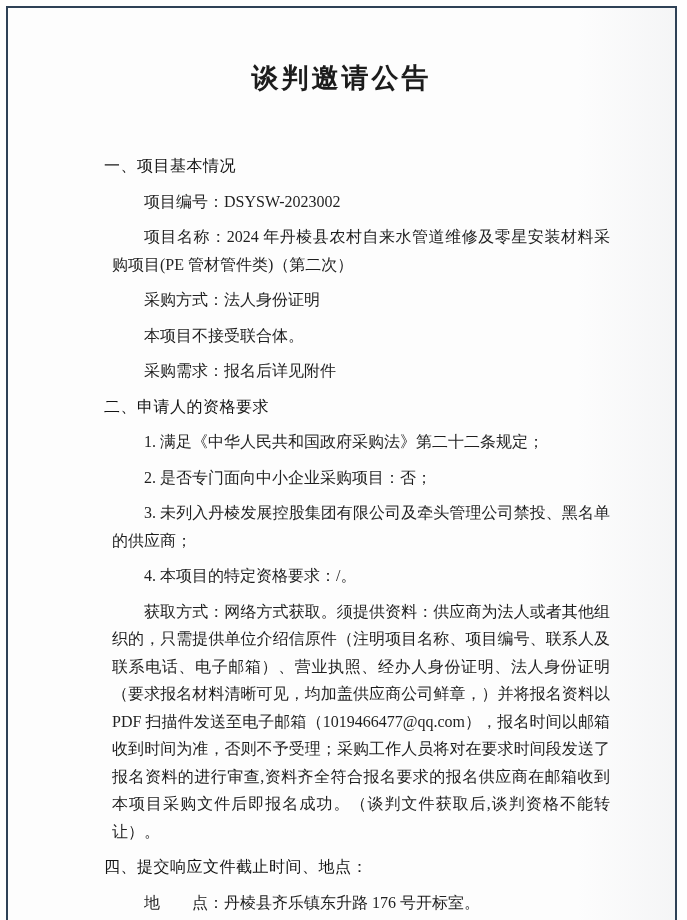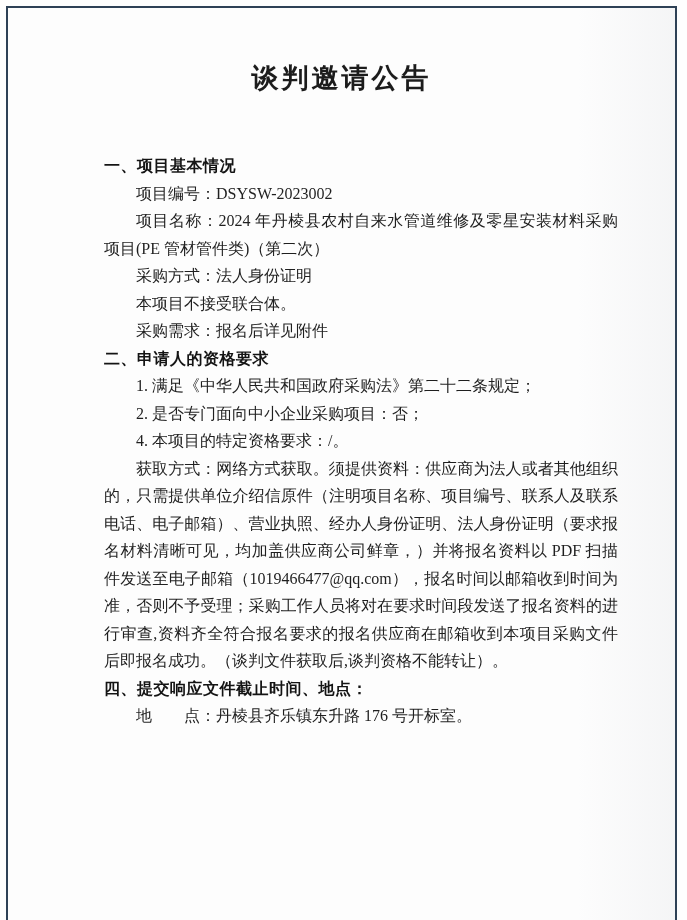--- a/index.html
+++ b/index.html
@@ -49,26 +49,26 @@
     top: 152px;
     width: 514px;
     font-size: 16px;
     line-height: 27.5px;
     color: #1f1f1f;
     text-align: justify;
   }
   .sec-heading {
     margin: 0;
     font-size: 16px;
-    font-weight: bold;
+    font-weight: normal;
     color: #141414;
     letter-spacing: 0.5px;
   }
   .para {
-    margin: 0;
+    margin: 8px;
     text-indent: 2em;
   }
 </style>
 </head>
 <body>
 
 <div class="viewport">
   <div class="page-frame">
     <h1 class="doc-title">谈判邀请公告</h1>
   </div>
@@ -77,20 +77,21 @@
     <h2 class="sec-heading">一、项目基本情况</h2>
     <p class="para">项目编号：DSYSW-2023002</p>
     <p class="para">项目名称：2024 年丹棱县农村自来水管道维修及零星安装材料采购项目(PE 管材管件类)（第二次）</p>
     <p class="para">采购方式：法人身份证明</p>
     <p class="para">本项目不接受联合体。</p>
     <p class="para">采购需求：报名后详见附件</p>
 
     <h2 class="sec-heading">二、申请人的资格要求</h2>
     <p class="para">1. 满足《中华人民共和国政府采购法》第二十二条规定；</p>
     <p class="para">2. 是否专门面向中小企业采购项目：否；</p>
+    <p class="para">3. 未列入丹棱发展控股集团有限公司及牵头管理公司禁投、黑名单的供应商；</p>
     <p class="para">4. 本项目的特定资格要求：/。</p>
 
     <p class="para">获取方式：网络方式获取。须提供资料：供应商为法人或者其他组织的，只需提供单位介绍信原件（注明项目名称、项目编号、联系人及联系电话、电子邮箱）、营业执照、经办人身份证明、法人身份证明（要求报名材料清晰可见，均加盖供应商公司鲜章，）并将报名资料以 PDF 扫描件发送至电子邮箱（1019466477@qq.com），报名时间以邮箱收到时间为准，否则不予受理；采购工作人员将对在要求时间段发送了报名资料的进行审查,资料齐全符合报名要求的报名供应商在邮箱收到本项目采购文件后即报名成功。（谈判文件获取后,谈判资格不能转让）。</p>
 
     <h2 class="sec-heading">四、提交响应文件截止时间、地点：</h2>
     <p class="para">地　　点：丹棱县齐乐镇东升路 176 号开标室。</p>
   </div>
 </div>
 
 </body></html>

